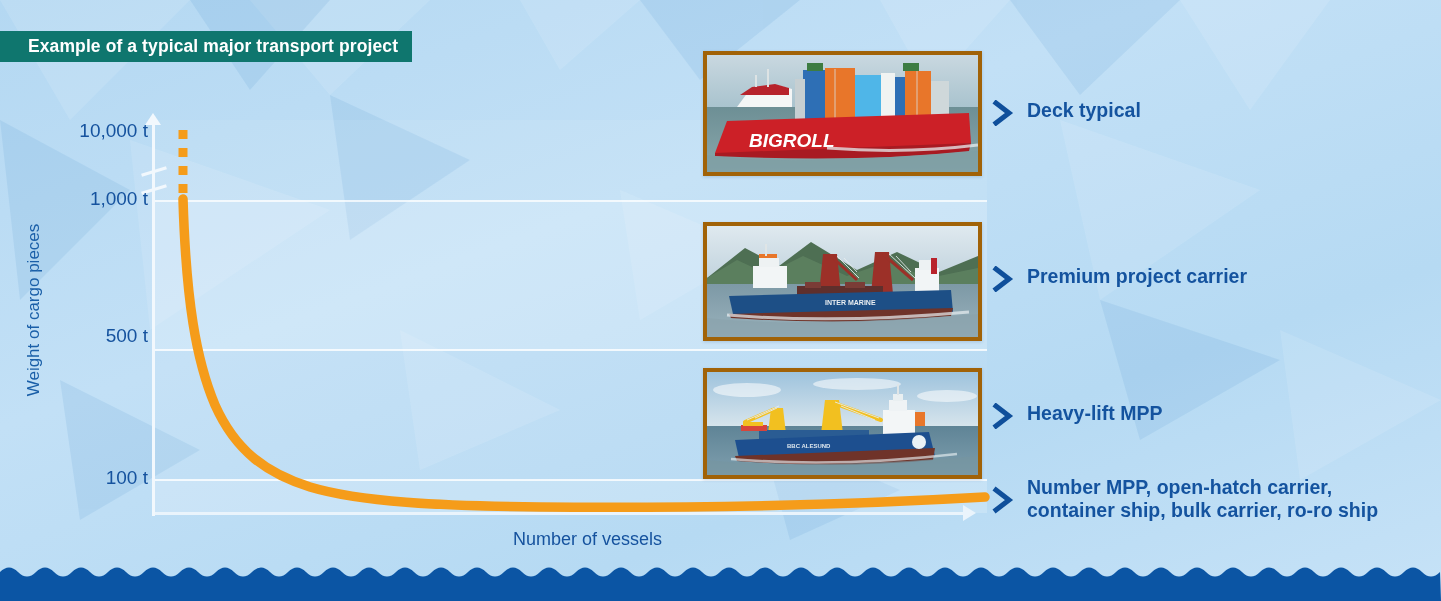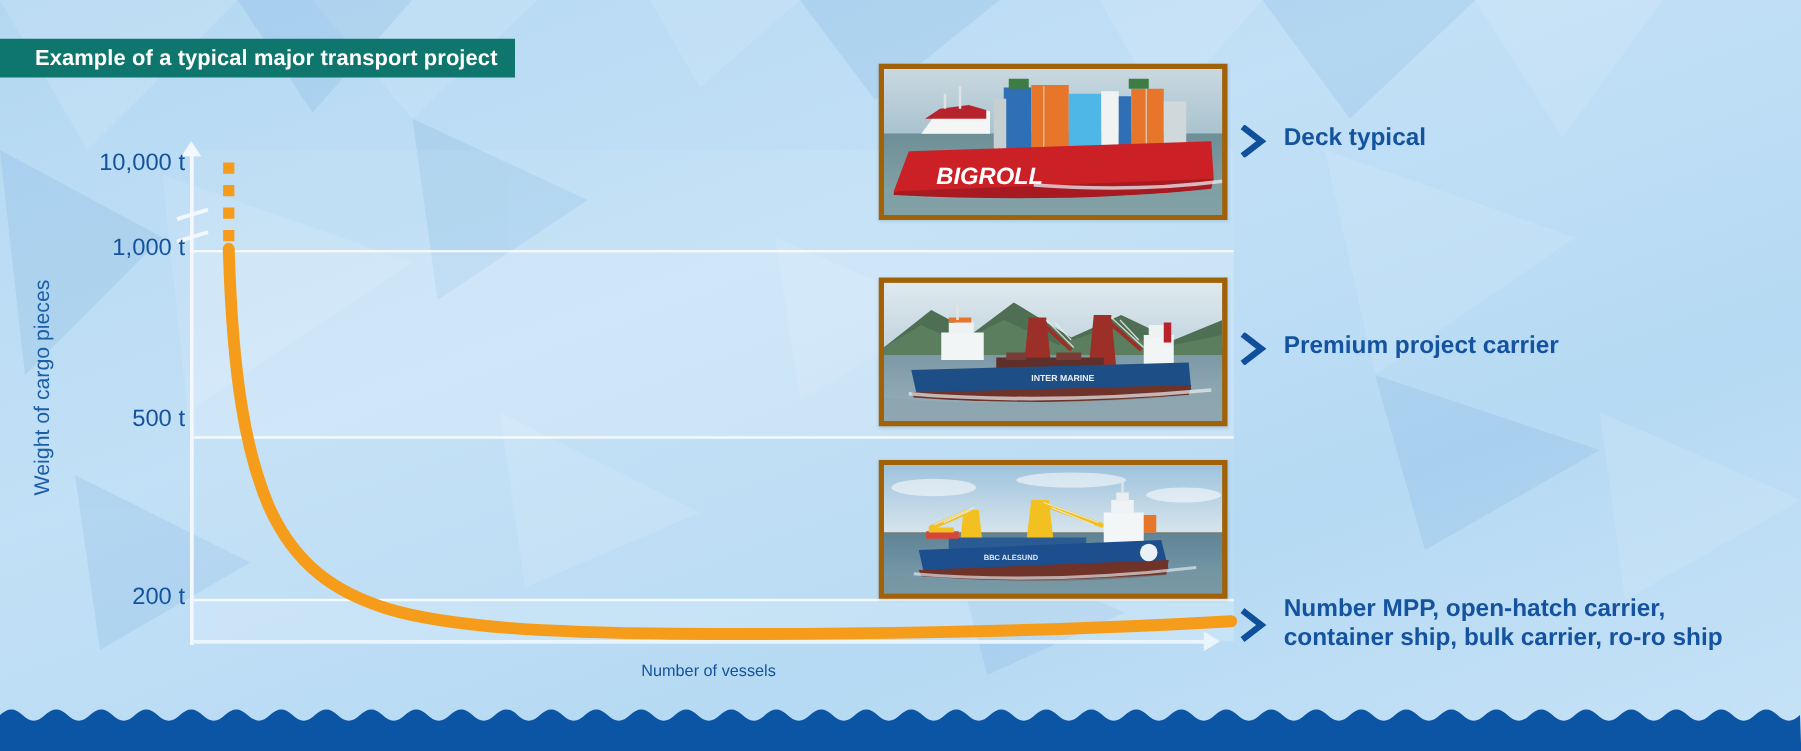--- a/index.html
+++ b/index.html
@@ -50,21 +50,21 @@
   
   .ylab{position:absolute;right:0;color:#15529e;font-size:19px;font-weight:500;
     white-space:nowrap;text-align:right;}
   .ytick-wrap{position:absolute;left:0;top:0;width:148px;height:601px;}
   .yaxis-title{
     position:absolute;left:-52px;top:300px;
     color:#1a5fa8;font-size:17px;
     transform:rotate(-90deg);transform-origin:center center;
     white-space:nowrap;
   }
-  .xaxis-title{position:absolute;left:513px;top:529px;color:#15529e;font-size:13px;
+  .xaxis-title{position:absolute;left:513px;top:529px;color:#15529e;font-size:18px;
     white-space:nowrap;}
 
   
   .photo{position:absolute;background:#a16207;padding:4px;
     box-shadow:0 1px 3px rgba(20,60,110,.18);}
   .photo-inner{position:relative;width:100%;height:100%;overflow:hidden;}
 
   
   .legend-row{position:absolute;display:flex;align-items:flex-start;gap:13px;}
   .chev{flex:0 0 auto;margin-top:1px;}
@@ -135,21 +135,21 @@
     <path d="M183,199 C186,300 196,360 215,405
              C236,452 268,474 310,487
              C360,502 440,506 540,507
              C660,508 830,506 985,497" fill="none" stroke="#f59c1a" stroke-width="9.5" stroke-linecap="round" stroke-linejoin="round"></path>
   </svg>
 
   <div class="ytick-wrap">
     <div class="ylab" style="top:120px;">10,000 t</div>
     <div class="ylab" style="top:188px;">1,000 t</div>
     <div class="ylab" style="top:325px;">500 t</div>
-    <div class="ylab" style="top:467px;">200 t</div>
+    <div class="ylab" style="top:467px;">100 t</div>
   </div>
 
   <div class="yaxis-title">Weight of cargo pieces</div>
   <div class="xaxis-title">Number of vessels</div>
 
   <div class="photo" style="left:703px;top:51px;width:271px;height:117px;">
     <div class="photo-inner">
       <svg viewBox="0 0 271 117" preserveAspectRatio="none" width="100%" height="100%">
         <defs>
           <linearGradient id="sky1" x1="0" y1="0" x2="0" y2="1">
@@ -317,20 +317,26 @@
     <div class="legend-text">Deck typical</div>
   </div>
 
   <div class="legend-row" style="left:992px;top:265px;">
     <svg class="chev" width="22" height="26" viewBox="0 0 22 26">
       <path d="M4,3 L17,13 L4,23" fill="none" stroke="#0f4f9b" stroke-width="5" stroke-linecap="square" stroke-linejoin="miter"></path>
     </svg>
     <div class="legend-text">Premium project carrier</div>
   </div>
 
+  <div class="legend-row" style="left:992px;top:402px;">
+    <svg class="chev" width="22" height="26" viewBox="0 0 22 26">
+      <path d="M4,3 L17,13 L4,23" fill="none" stroke="#0f4f9b" stroke-width="5" stroke-linecap="square" stroke-linejoin="miter"></path>
+    </svg>
+    <div class="legend-text">Heavy-lift MPP</div>
+  </div>
 
   <div class="legend-row" style="left:992px;top:476px;">
     <svg class="chev" width="22" height="30" viewBox="0 0 22 30" style="margin-top:9px;">
       <path d="M4,5 L17,15 L4,25" fill="none" stroke="#0f4f9b" stroke-width="5" stroke-linecap="square" stroke-linejoin="miter"></path>
     </svg>
     <div class="legend-text">Number MPP, open-hatch carrier,
 container ship, bulk carrier, ro-ro ship</div>
   </div>
 
   <svg class="footer" viewBox="0 0 1441 40" preserveAspectRatio="none">

